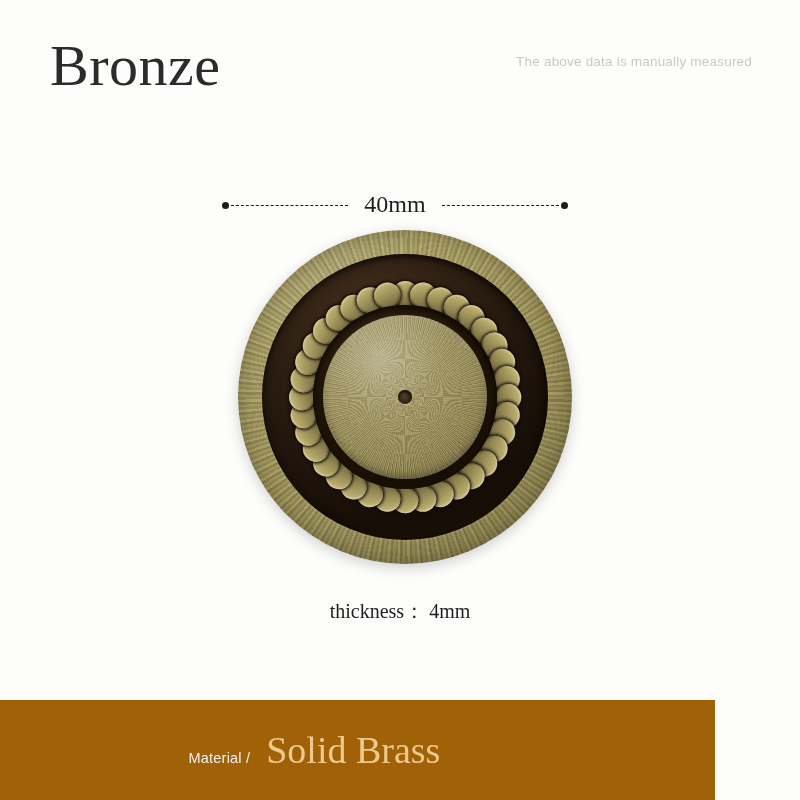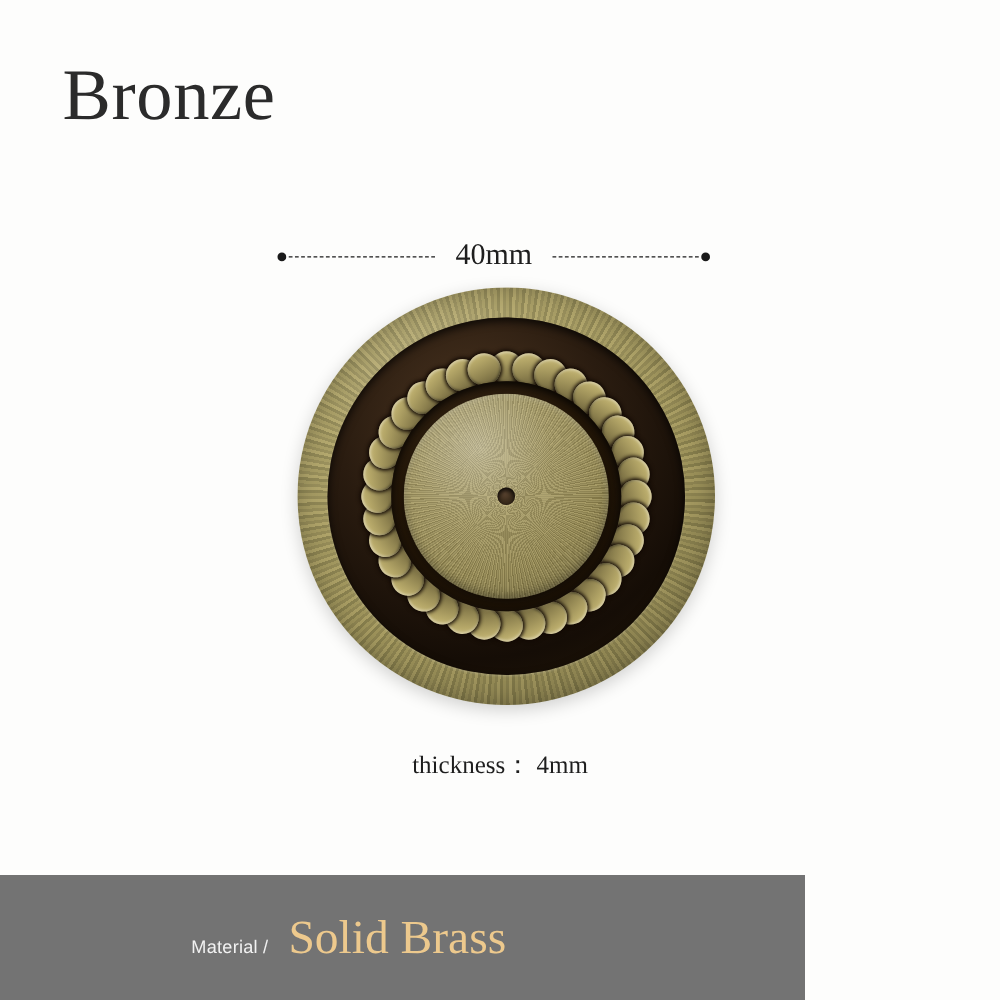--- a/index.html
+++ b/index.html
@@ -11,21 +11,21 @@
     height: 800px;
     background: #fdfdfc;
     font-family: "Liberation Sans", sans-serif;
     overflow: hidden;
     position: relative;
   }
 
   
   #product-header {
     position: absolute;
-    top: 14px; left: 0;
+    top: 4px; left: 0;
     width: 800px;
     height: 140px;
   }
   #product-title {
     position: absolute;
     left: 50px;
     top: 30px;
     font-family: "Liberation Serif", serif;
     font-size: 58px;
     line-height: 1.1;
@@ -214,23 +214,23 @@
     font-family: "Liberation Serif", serif;
     font-size: 20px;
     color: #1e1e1e;
   }
 
   
   #spec-bar {
     position: absolute;
     left: 0;
     top: 700px;
-    width: 644px;
+    width: 715px;
     height: 100px;
-    background: #737373;
+    background: #a16207;
     display: flex;
     align-items: center;
     justify-content: center;
   }
   .spec-group {
     display: flex;
     align-items: baseline;
   }
   .spec-key {
     font-size: 14.5px;
@@ -247,20 +247,21 @@
     line-height: 1;
   }
   #spec-material { margin-right: 86px; }
 </style>
 </head>
 <body>
 
 <div id="product-header">
   <div id="product-title">Bronze</div>
   <div id="disclaimer">
+    <div>The above data is manually measured</div>
   </div>
 </div>
 
 <div id="dimension-row">
   <span class="dim-dot"></span>
   <span class="dim-dash"></span>
   <span id="dimension-label">40mm</span>
   <span class="dim-dash"></span>
   <span class="dim-dot"></span>
 </div>

